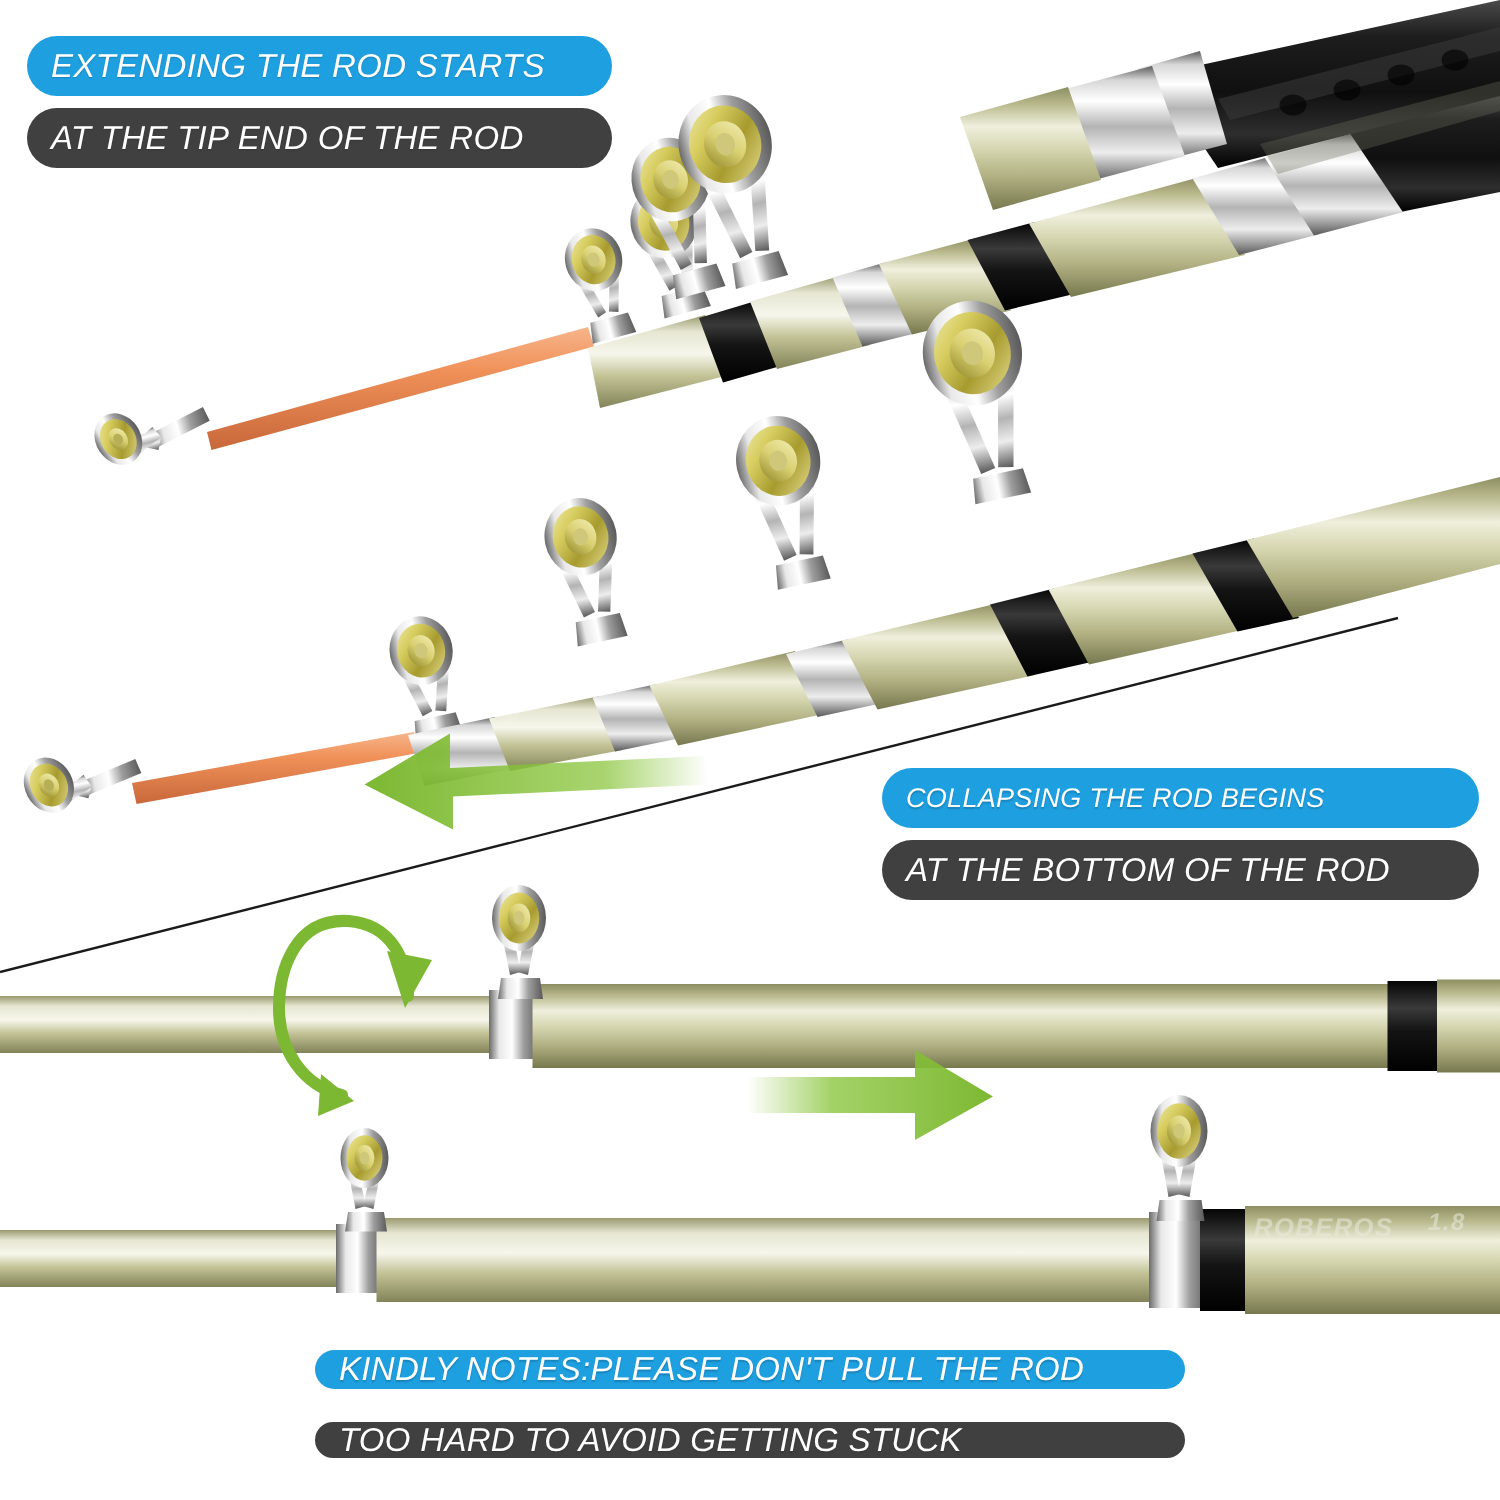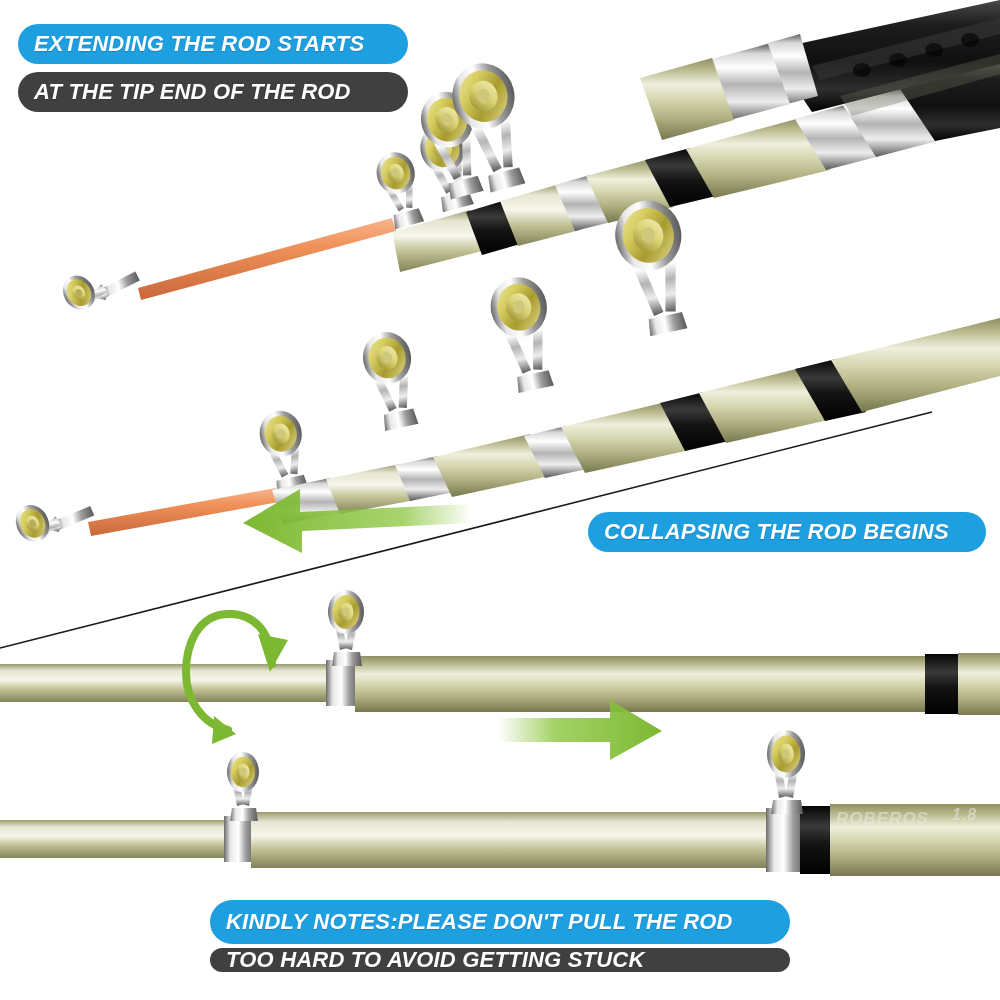--- a/index.html
+++ b/index.html
@@ -11,21 +11,21 @@
     position:relative;
   }
   #stage{position:absolute;left:0;top:0;width:1000px;height:1000px;overflow:hidden;background:#fff;}
   .label-pill{
     position:absolute;
     display:flex;align-items:center;
     box-sizing:border-box;
     border-radius:999px;
     color:#ffffff;
     font-style:italic;
-    font-weight:bold;
+    font-weight:normal;
     letter-spacing:.2px;
     white-space:nowrap;
     padding:0 16px;
     text-shadow:0 1px 1px rgba(0,0,0,.18);
   }
   .pill-a{background:#1e9fe0;}
   .pill-b{background:#404040;}
   svg.art{position:absolute;left:0;top:0;width:1000px;height:1000px;pointer-events:none;}
   .brandtext{
     font-family:"Liberation Sans", sans-serif;
@@ -323,20 +323,21 @@
 
       <text class="brandtext" x="836" y="824" font-size="17">ROBEROS</text>
       <text class="brandtext" x="952" y="820" font-size="16">1.8</text>
     </g>
   </svg>
 
   <div class="label-pill pill-a" style="left:18px;top:24px;width:390px;height:40px;font-size:22px;">EXTENDING THE ROD STARTS</div>
 
   <div class="label-pill pill-b" style="left:18px;top:72px;width:390px;height:40px;font-size:22px;">AT THE TIP END OF THE ROD</div>
 
-  <div class="label-pill pill-a" style="left:588px;top:512px;width:398px;height:40px;font-size:22px;">COLLAPSING THE ROD BEGINS</div>
-
-
-  <div class="label-pill pill-a" style="left:210px;top:900px;width:580px;height:44px;font-size:22px;">KINDLY NOTES:PLEASE DON'T PULL THE ROD</div>
+  <div class="label-pill pill-a" style="left:588px;top:512px;width:398px;height:40px;font-size:18px;">COLLAPSING THE ROD BEGINS</div>
+
+  <div class="label-pill pill-b" style="left:588px;top:560px;width:398px;height:40px;font-size:22px;">AT THE BOTTOM OF THE ROD</div>
+
+  <div class="label-pill pill-a" style="left:210px;top:900px;width:580px;height:26px;font-size:22px;">KINDLY NOTES:PLEASE DON'T PULL THE ROD</div>
 
   <div class="label-pill pill-b" style="left:210px;top:948px;width:580px;height:24px;font-size:22px;">TOO HARD TO AVOID GETTING STUCK</div>
 
 </div>
 
 </body></html>

